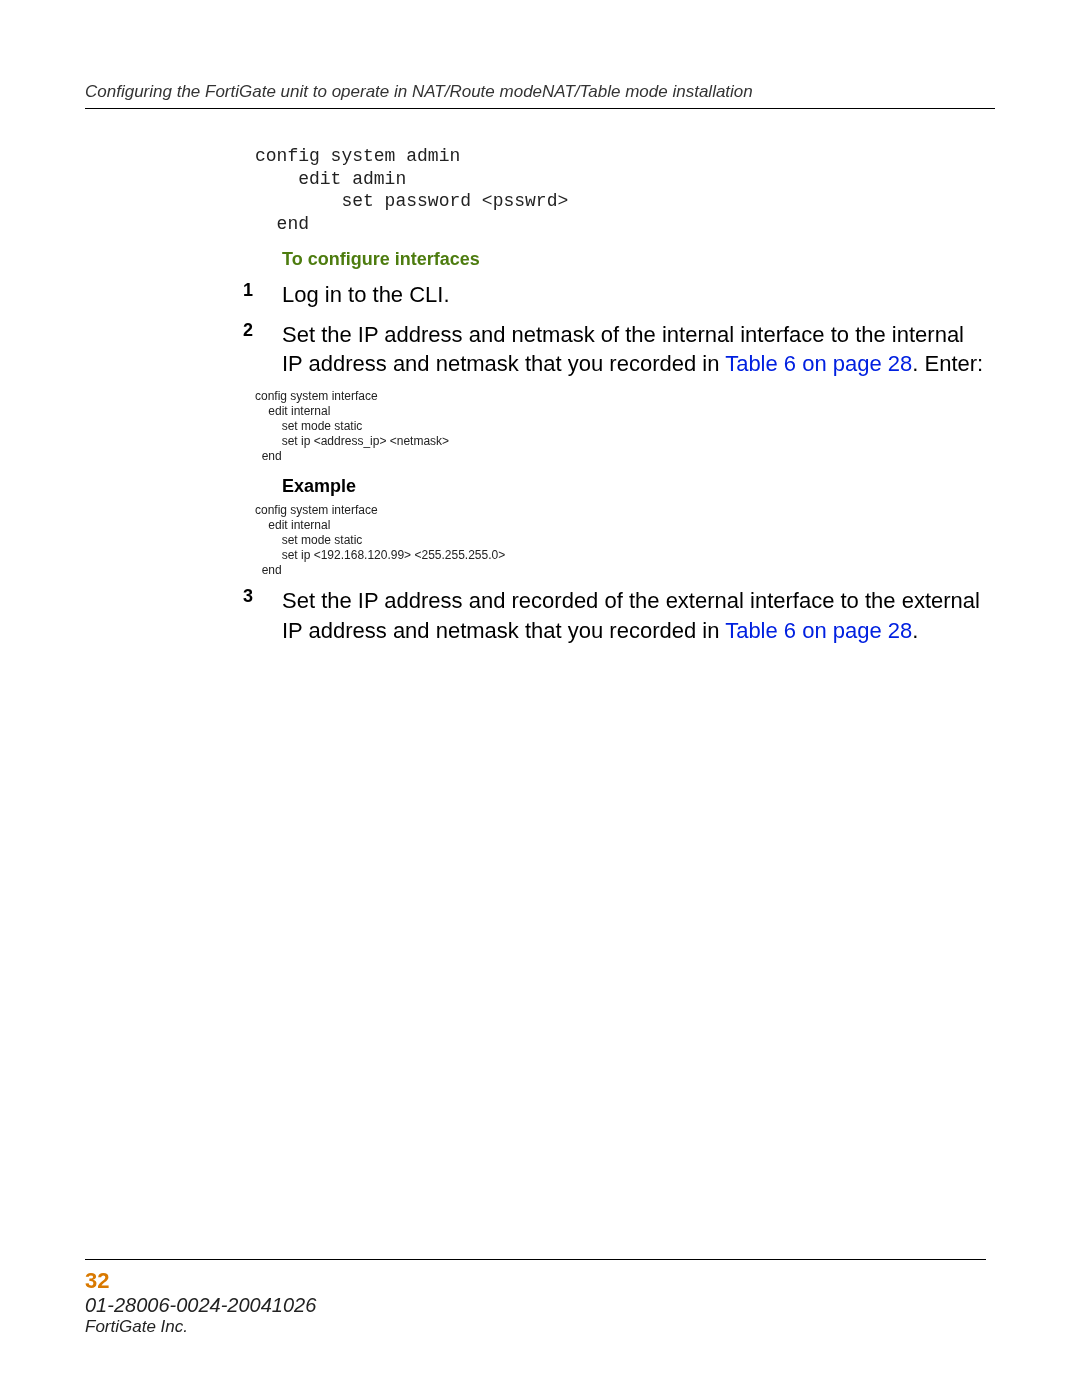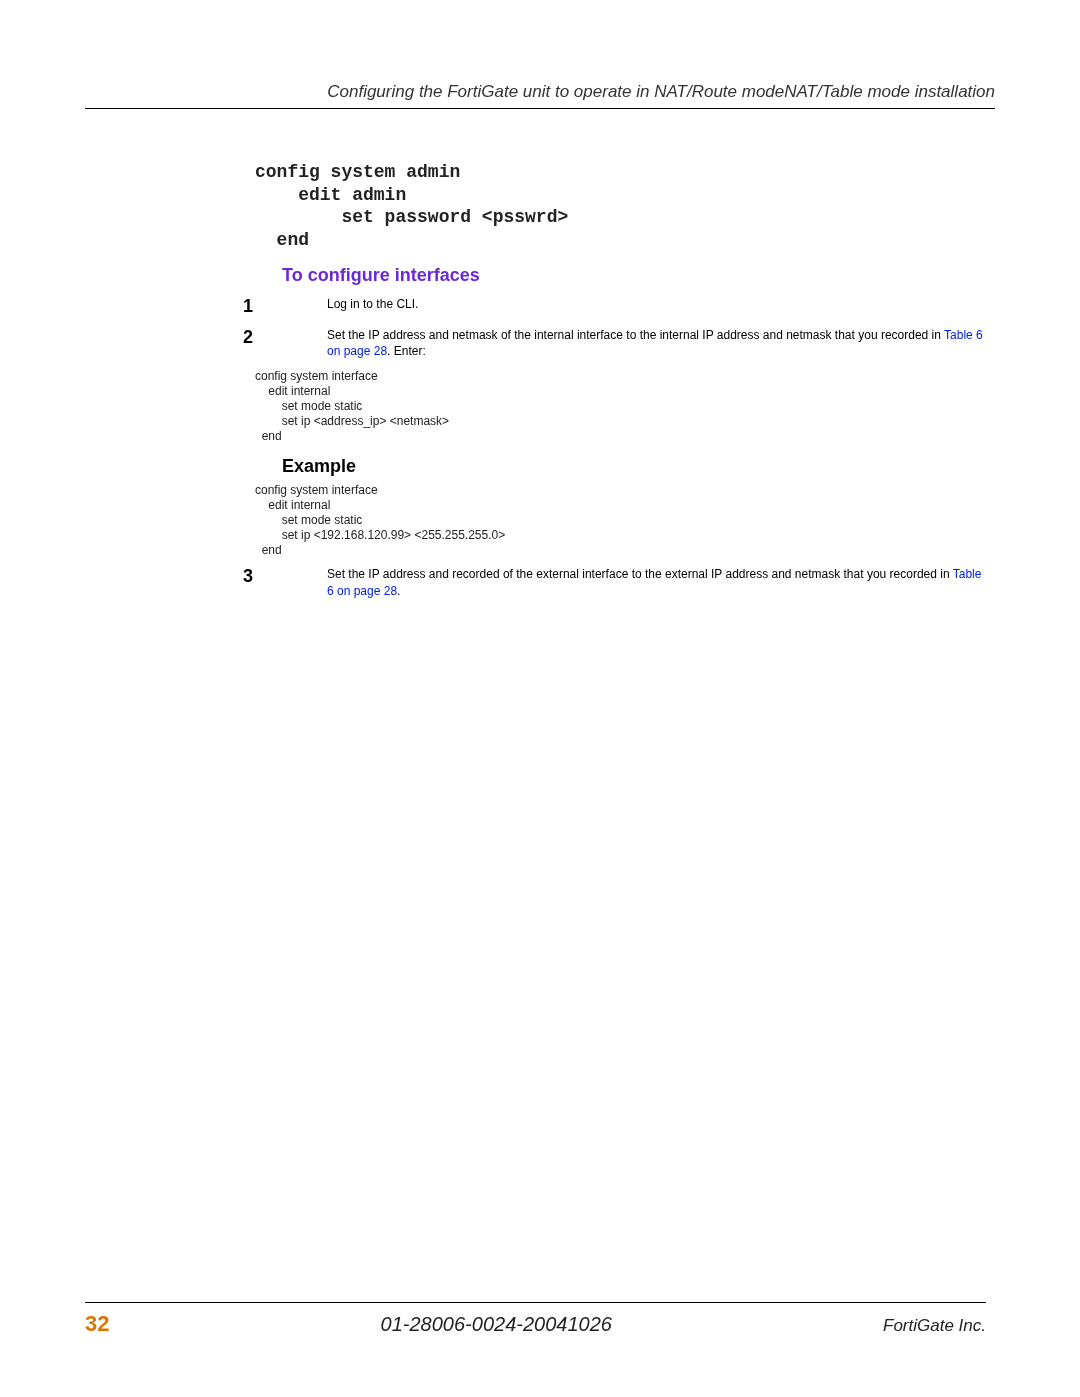--- a/index.html
+++ b/index.html
@@ -6,55 +6,54 @@
     body {
       font-family: Arial, Helvetica, sans-serif;
       background: #fff;
       width: 1080px;
       height: 1397px;
       position: relative;
       padding: 82px 85px 60px 85px;
     }
     .header {
       display: flex;
-      justify-content: flex-end;
+      justify-content: flex-start;
       font-style: italic;
       font-size: 17px;
       color: #333;
       padding-bottom: 6px;
       border-bottom: 1.5px solid #000;
-      margin-bottom: 52px;
+      margin-bottom: 36px;
     }
     .content {
       padding-left: 152px;
       padding-right: 0;
     }
     .code-block {
       font-family: "Courier New", Courier, monospace;
       font-size: 18px;
       line-height: 1.25;
       white-space: pre;
       color: #222;
       margin-bottom: 14px;
       padding-left: 18px;
-      font-weight: bold;
     }
     .code-block-indent {
       font-family: Liberation Sans, sans-serif;
       font-size: 12px;
       line-height: 1.25;
       white-space: pre;
       color: #222;
       margin-bottom: 6px;
       padding-left: 18px;
     }
     .bold-heading {
       font-weight: bold;
       font-size: 18px;
-      color: #6d28d9;
+      color: #4d7c0f;
       margin-top: 10px;
       margin-bottom: 10px;
       padding-left: 45px;
     }
     .bold-heading-example {
       font-weight: bold;
       font-size: 18px;
       color: #000;
       margin-top: 12px;
       margin-bottom: 6px;
@@ -67,40 +66,40 @@
     }
     .step-num {
       font-weight: bold;
       font-size: 18px;
       width: 45px;
       text-align: left;
       flex-shrink: 0;
       padding-left: 6px;
     }
     .step-text {
-      font-size: 12px;
+      font-size: 22px;
       color: #000;
       line-height: 1.35;
       flex: 1;
       padding-right: 10px;
-      margin-left: 45px;
     }
     .link {
       color: #0020e0;
     }
     .footer {
       position: absolute;
       bottom: 60px;
       left: 85px;
       right: 94px;
       border-top: 1.5px solid #000;
       padding-top: 8px;
       display: flex;
       justify-content: space-between;
       align-items: baseline;
+      flex-direction: column;
     }
     .page-num {
       color: #d97900;
       font-weight: bold;
       font-size: 22px;
     }
     .doc-id {
       font-style: italic;
       font-size: 20px;
       color: #222;

